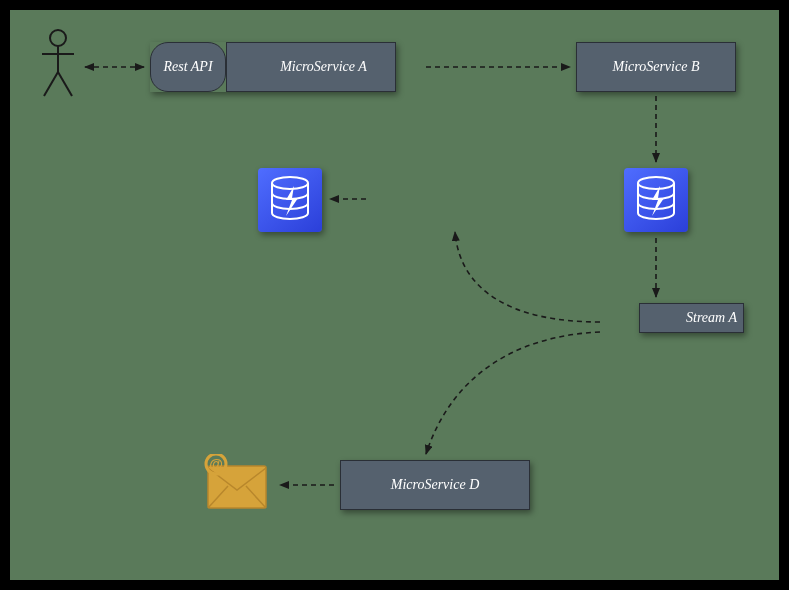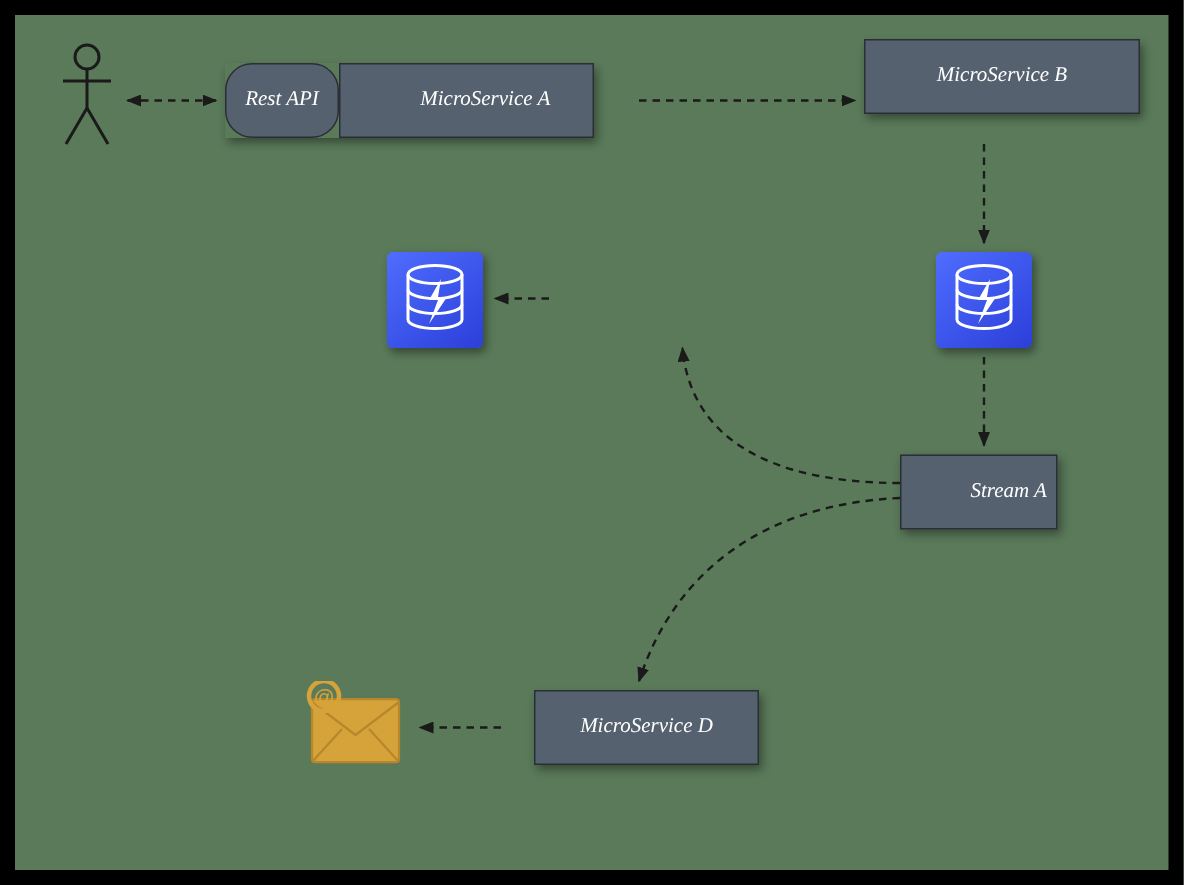--- a/index.html
+++ b/index.html
@@ -90,21 +90,21 @@
 
   <div class="compound" style="left:140px; top:32px;">
     <div class="segment" style="width:76px;border-radius:18px;">
       <span>Rest API</span>
     </div>
     <div class="segment" style="width:170px;padding-left:25px;">
       <span>MicroService  A</span>
     </div>
   </div>
 
-  <div class="node" style="left:566px; top:16px; width:184px; height:50px;">
+  <div class="node" style="left:566px; top:32px; width:160px; height:50px;">
     <span>MicroService  B</span>
   </div>
 
   <div class="db-icon" style="left:248px; top:158px;">
     <svg width="44" height="48" viewBox="0 0 44 48">
       <ellipse cx="22" cy="7" rx="18" ry="6" fill="none" stroke="#fff" stroke-width="2"></ellipse>
       <path d="M4 7 v10 a18 6 0 0 0 36 0 V7" fill="none" stroke="#fff" stroke-width="2"></path>
       <path d="M4 17 v10 a18 6 0 0 0 36 0 V17" fill="none" stroke="#fff" stroke-width="2"></path>
       <path d="M4 27 v10 a18 6 0 0 0 36 0 V27" fill="none" stroke="#fff" stroke-width="2"></path>
       <path d="M26 10 L18 24 L24 24 L18 40 L30 22 L24 22 Z" fill="#fff"></path>
@@ -115,25 +115,25 @@
   <div class="db-icon" style="left:614px; top:158px;">
     <svg width="44" height="48" viewBox="0 0 44 48">
       <ellipse cx="22" cy="7" rx="18" ry="6" fill="none" stroke="#fff" stroke-width="2"></ellipse>
       <path d="M4 7 v10 a18 6 0 0 0 36 0 V7" fill="none" stroke="#fff" stroke-width="2"></path>
       <path d="M4 17 v10 a18 6 0 0 0 36 0 V17" fill="none" stroke="#fff" stroke-width="2"></path>
       <path d="M4 27 v10 a18 6 0 0 0 36 0 V27" fill="none" stroke="#fff" stroke-width="2"></path>
       <path d="M26 10 L18 24 L24 24 L18 40 L30 22 L24 22 Z" fill="#fff"></path>
     </svg>
   </div>
 
-  <div class="node" style="left:590px; top:293px; width:105px; height:50px;padding-left:40px;">
+  <div class="node" style="left:629px; top:293px; width:105px; height:30px;padding-left:40px;">
     <span>Stream A</span>
   </div>
 
-  <div class="node" style="left:346px; top:450px; width:150px; height:50px;">
+  <div class="node" style="left:330px; top:450px; width:190px; height:50px;">
     <span>MicroService  D</span>
   </div>
 
   <div class="email-icon" style="left:192px; top:444px;">
     <svg width="70" height="60" viewBox="0 0 70 60">
       <rect x="6" y="12" width="58" height="42" rx="2" fill="#d6a33a" stroke="#b8872c" stroke-width="1.5"></rect>
       <path d="M6 14 L35 36 L64 14" fill="none" stroke="#b8872c" stroke-width="1.5"></path>
       <path d="M6 54 L26 32 M64 54 L44 32" fill="none" stroke="#b8872c" stroke-width="1.5"></path>
       <circle cx="14" cy="10" r="10" fill="none" stroke="#d6a33a" stroke-width="3"></circle>
       <text x="14" y="15" text-anchor="middle" font-size="14" font-family="Arial" font-style="normal" fill="#d6a33a" font-weight="bold">@</text>

